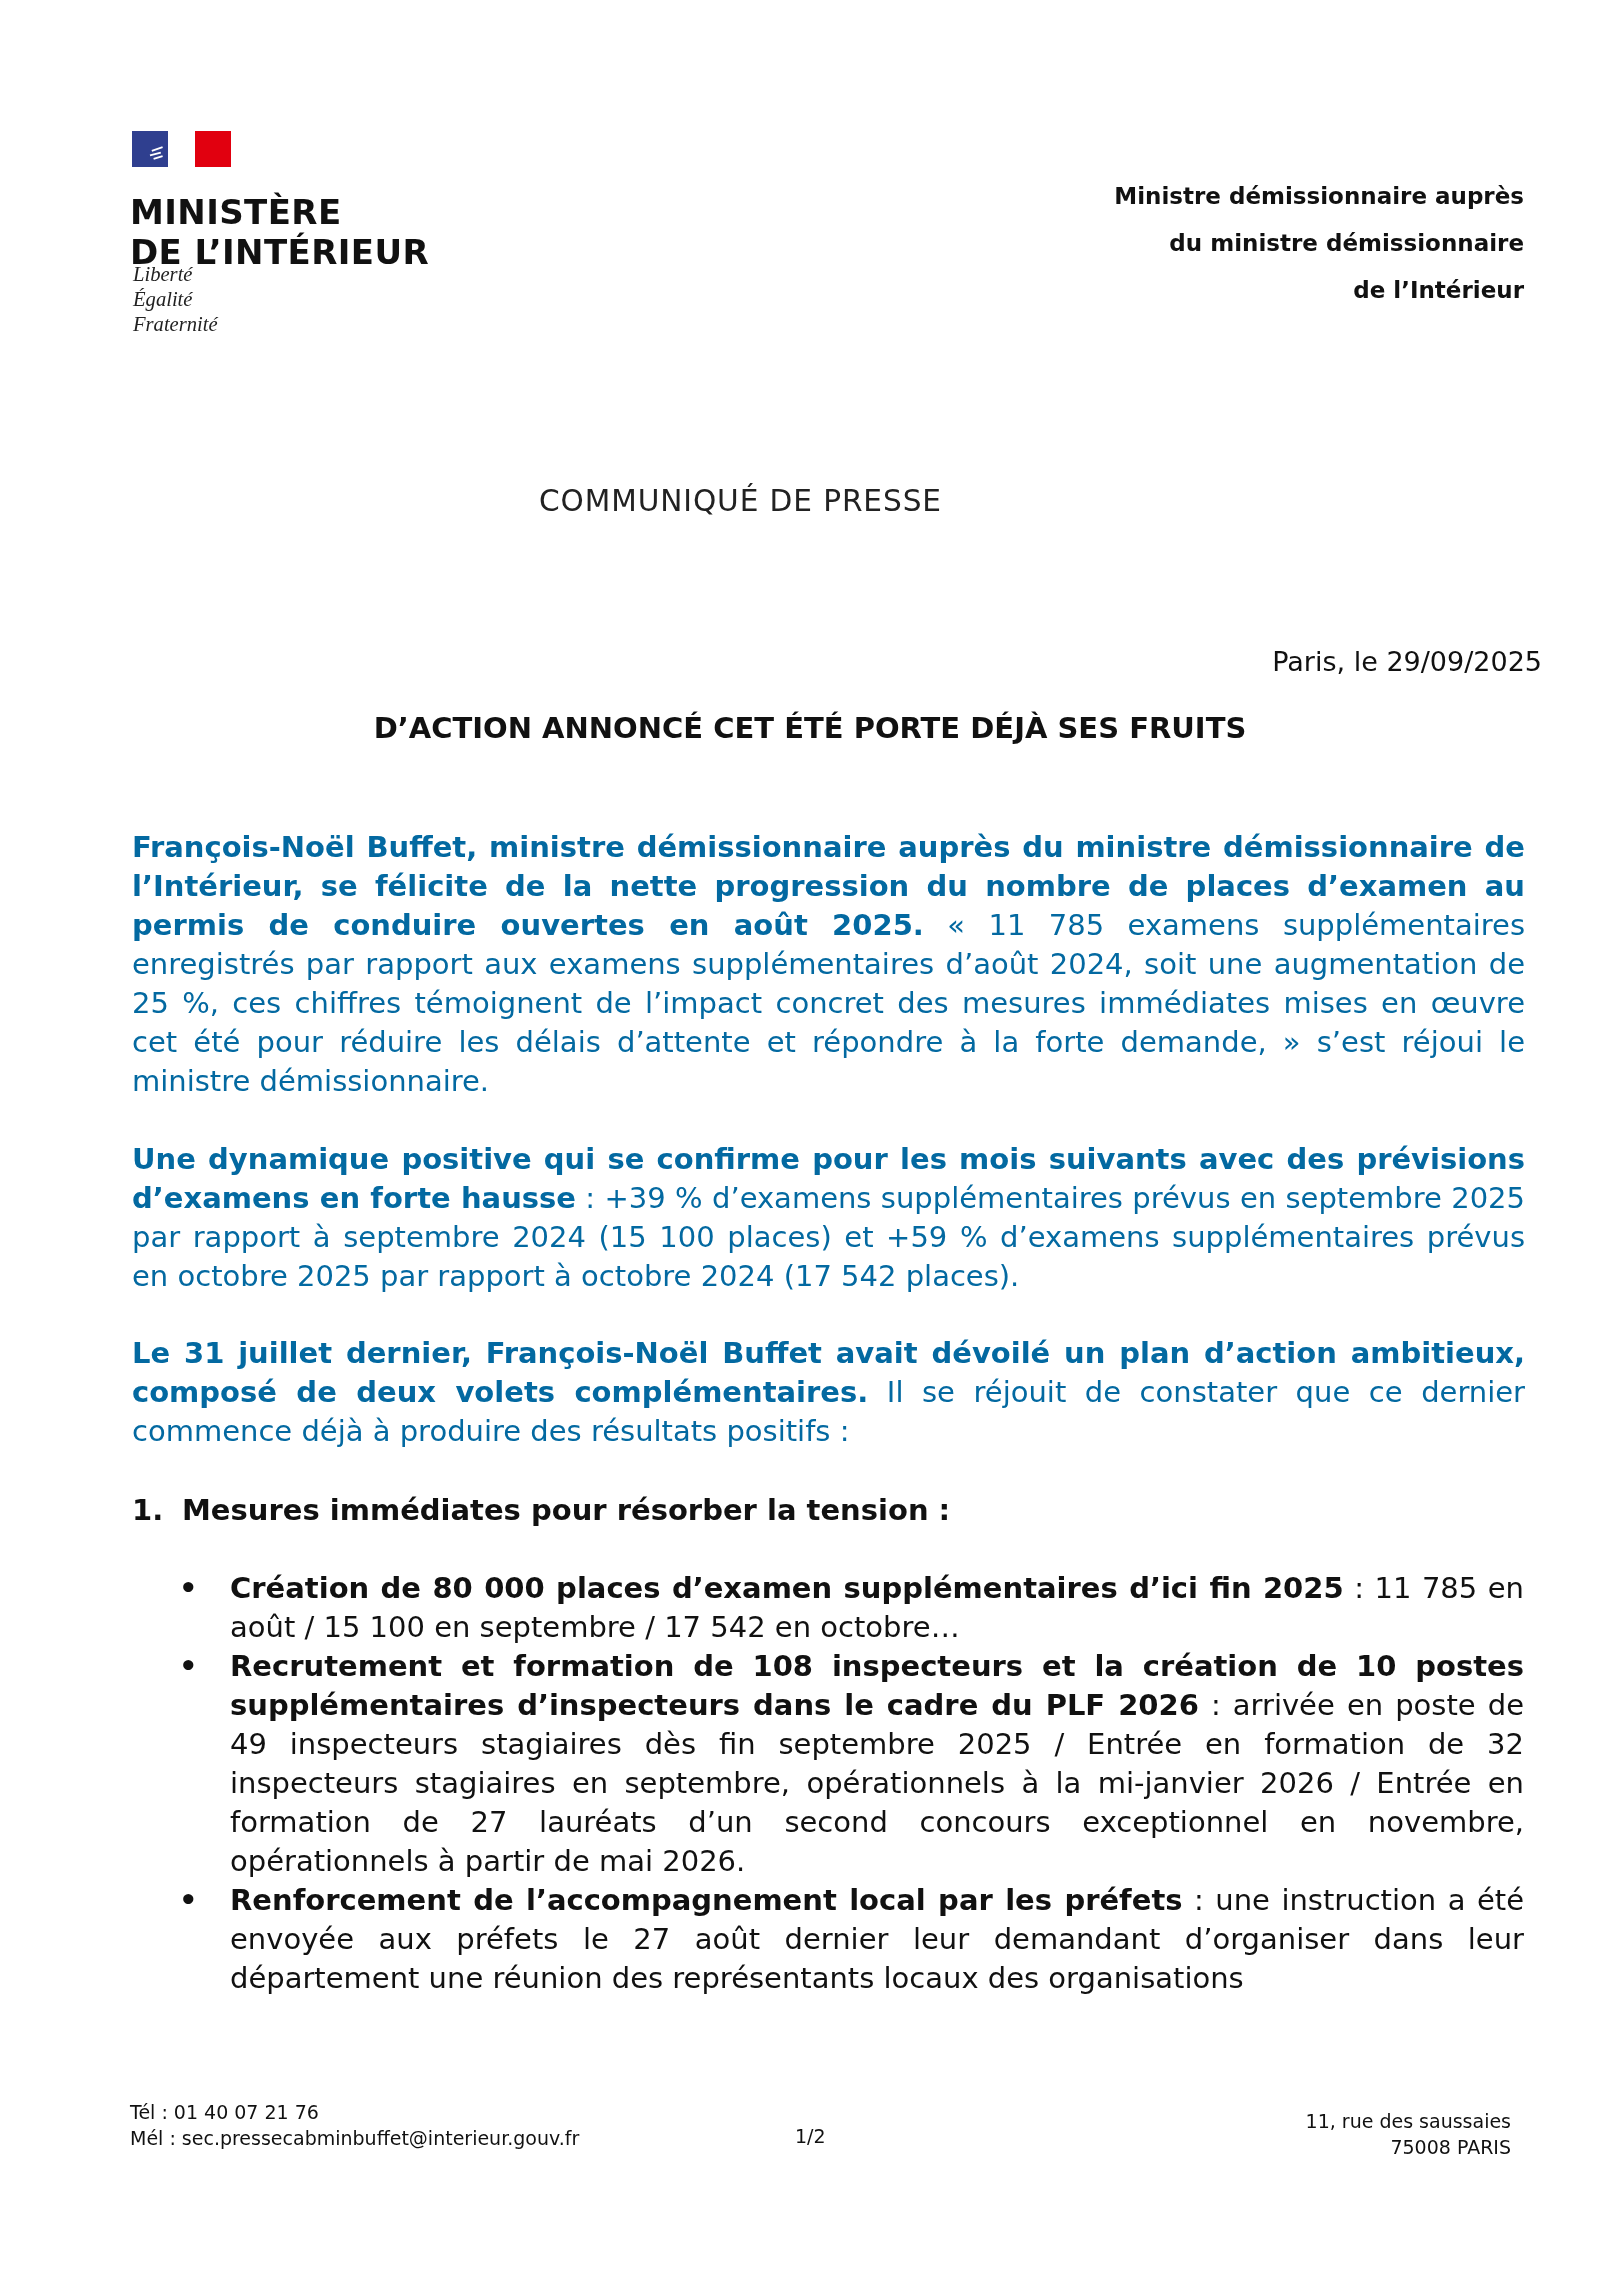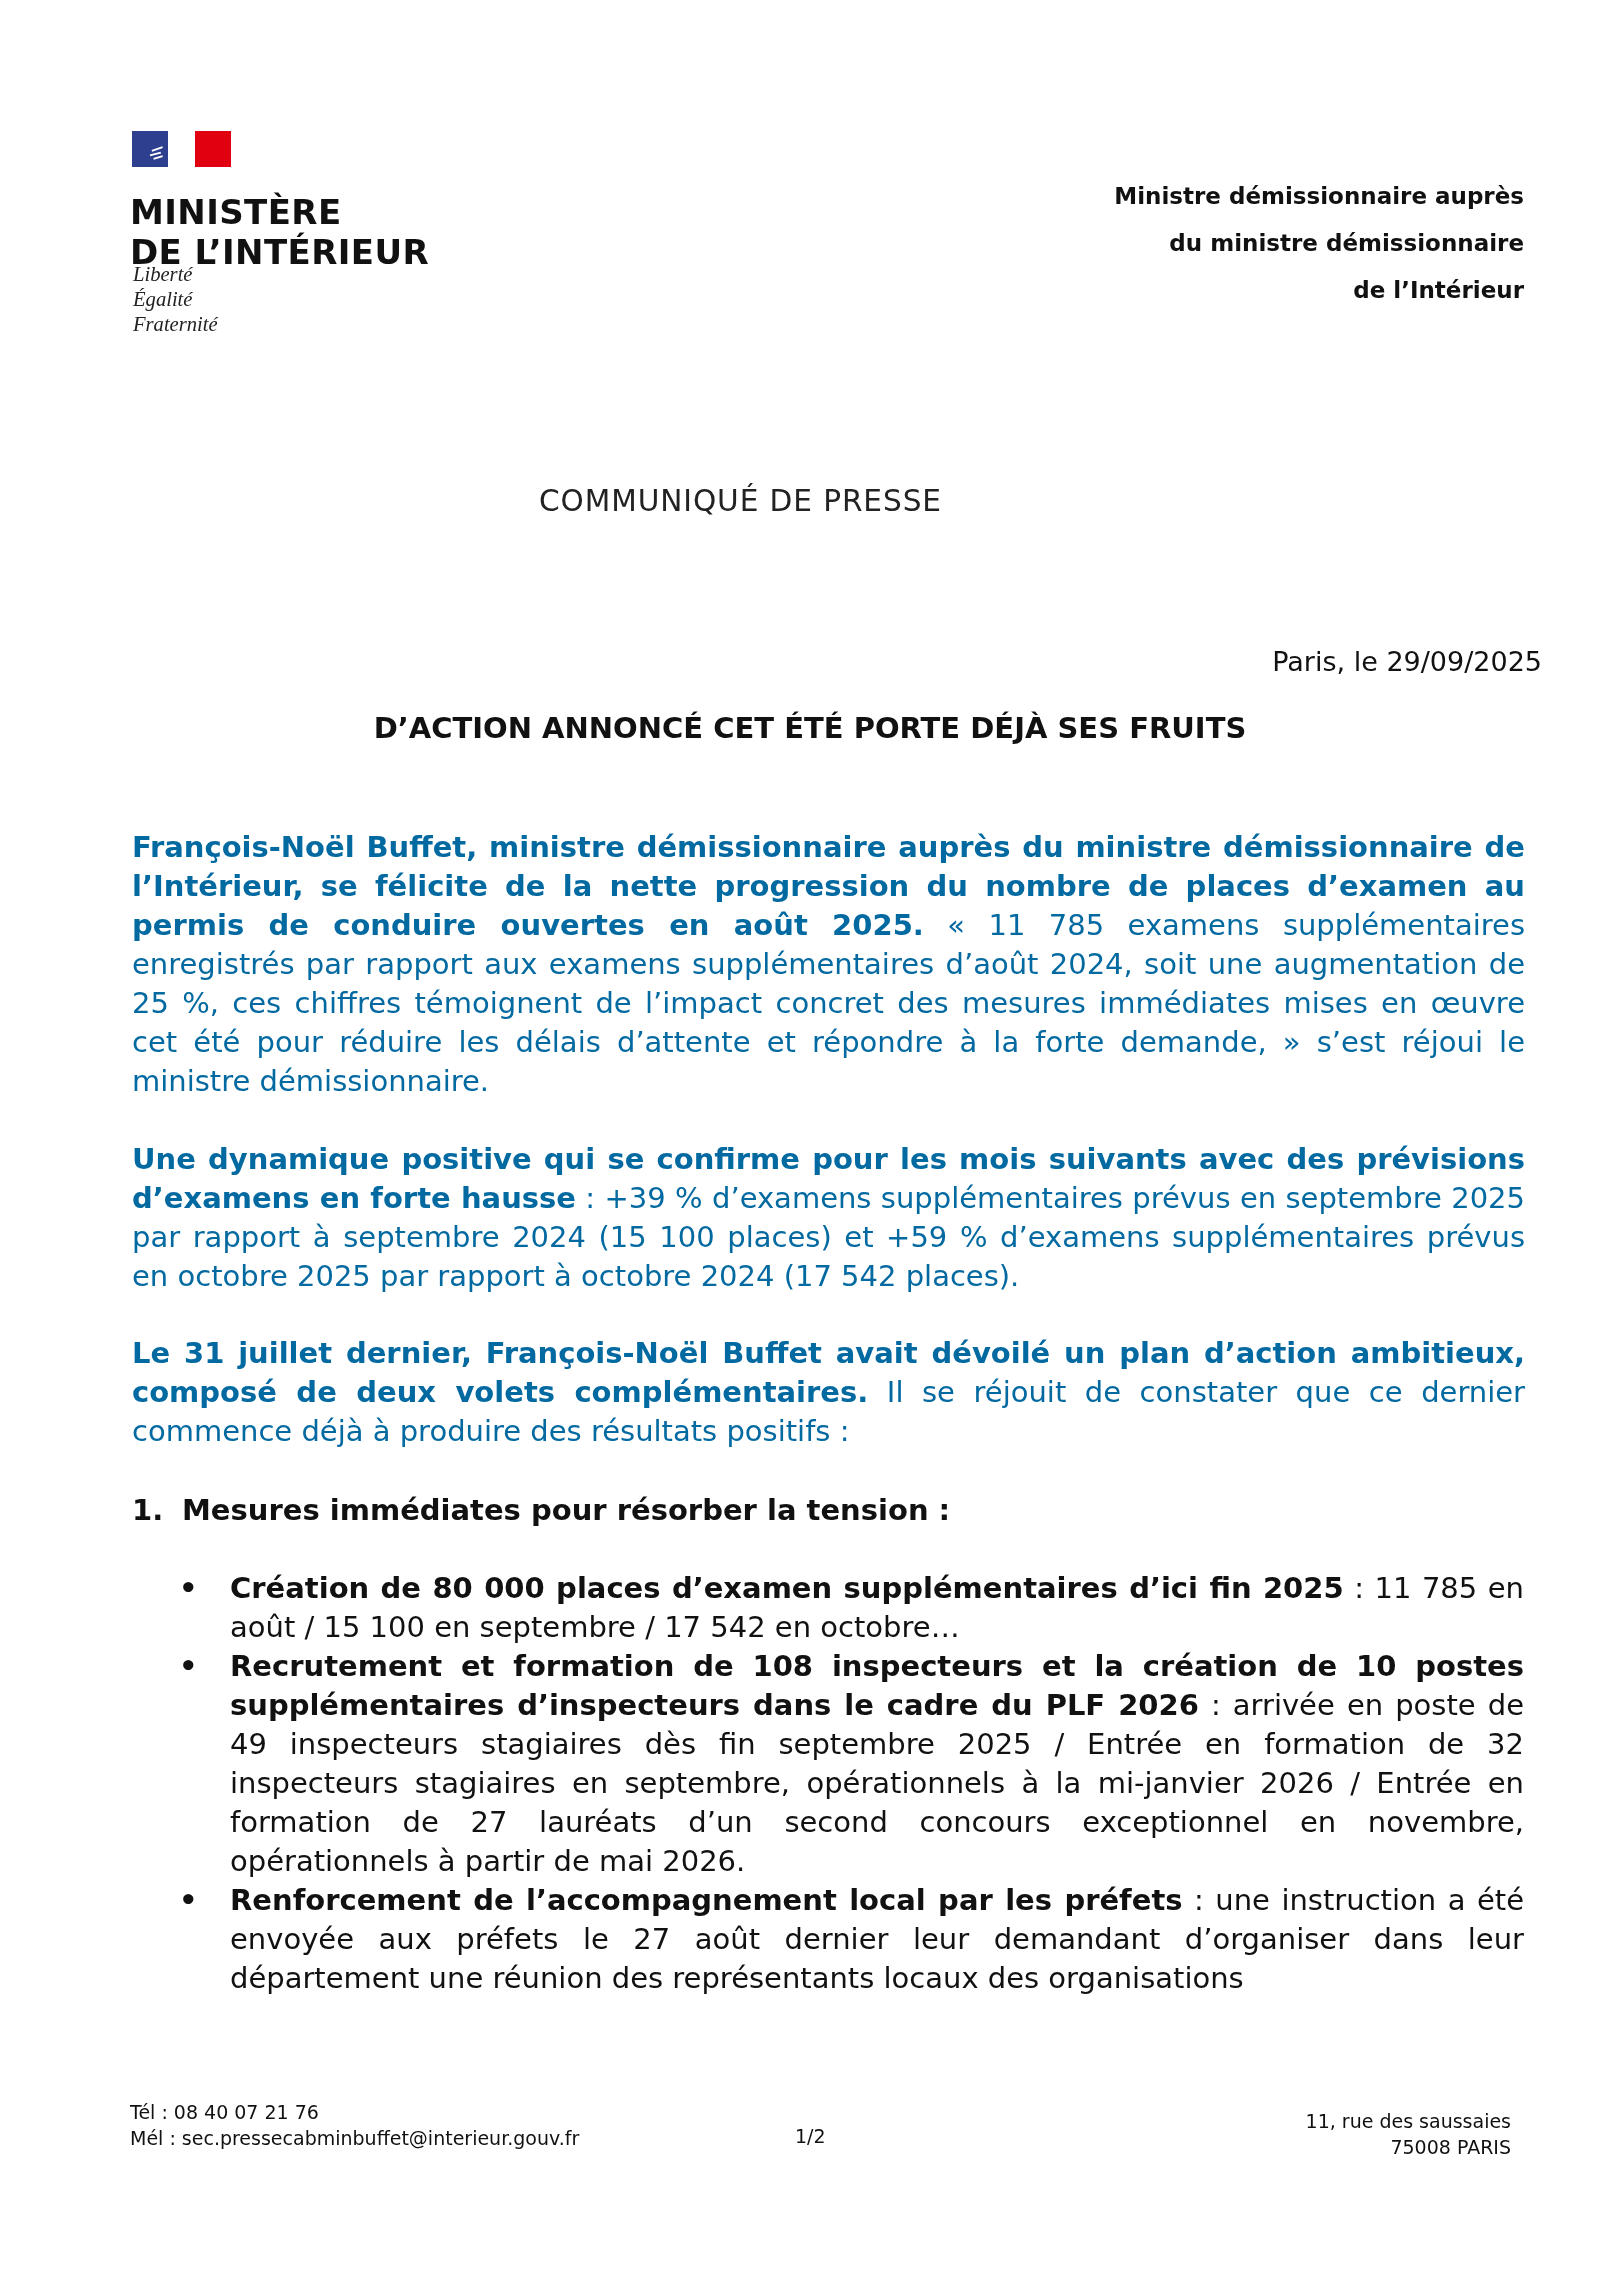--- a/index.html
+++ b/index.html
@@ -95,21 +95,21 @@
     <span class="dot">•</span>
     <b>Recrutement et formation de 108 inspecteurs et la création de 10 postes supplémentaires d’inspecteurs dans le cadre du PLF 2026</b><span> : arrivée en poste de 49 inspecteurs stagiaires dès fin septembre 2025 / Entrée en formation de 32 inspecteurs stagiaires en septembre, opérationnels à la mi-janvier 2026 / Entrée en formation de 27 lauréats d’un second concours exceptionnel en novembre, opérationnels à partir de mai 2026.</span>
   </div>
   <div class="bullet">
     <span class="dot">•</span>
     <b>Renforcement de l’accompagnement local par les préfets</b><span> : une instruction a été envoyée aux préfets le 27 août dernier leur demandant d’organiser dans leur département une réunion des représentants locaux des organisations</span>
   </div>
 </div>
 
 <div class="abs footer footer-left">
-  <div>Tél : 08 40 07 21 76</div>
+  <div>Tél : 01 40 07 21 76</div>
   <div><span>Mél : </span><span>sec.pressecabminbuffet@interieur.gouv.fr</span></div>
 </div>
 <div class="abs footer footer-mid">1/2</div>
 <div class="abs footer footer-right">
   <div>11, rue des saussaies</div>
   <div>75008 PARIS</div>
 </div>
 
 
 </body></html>

